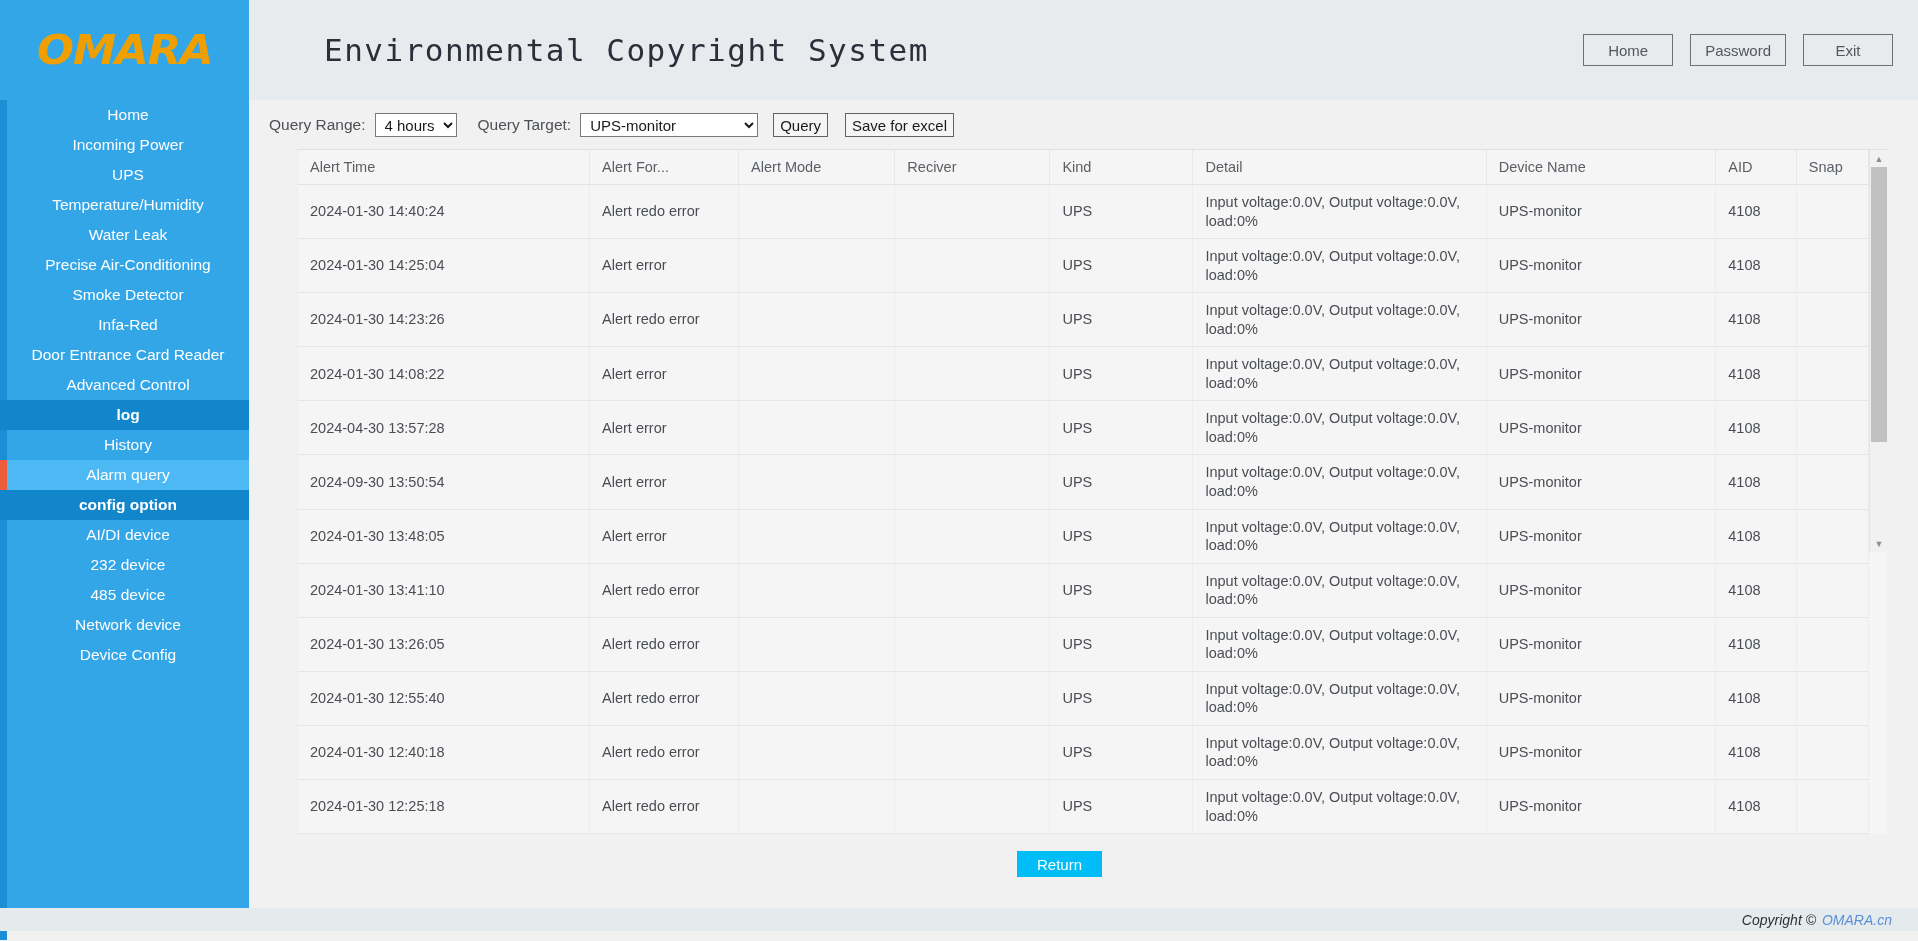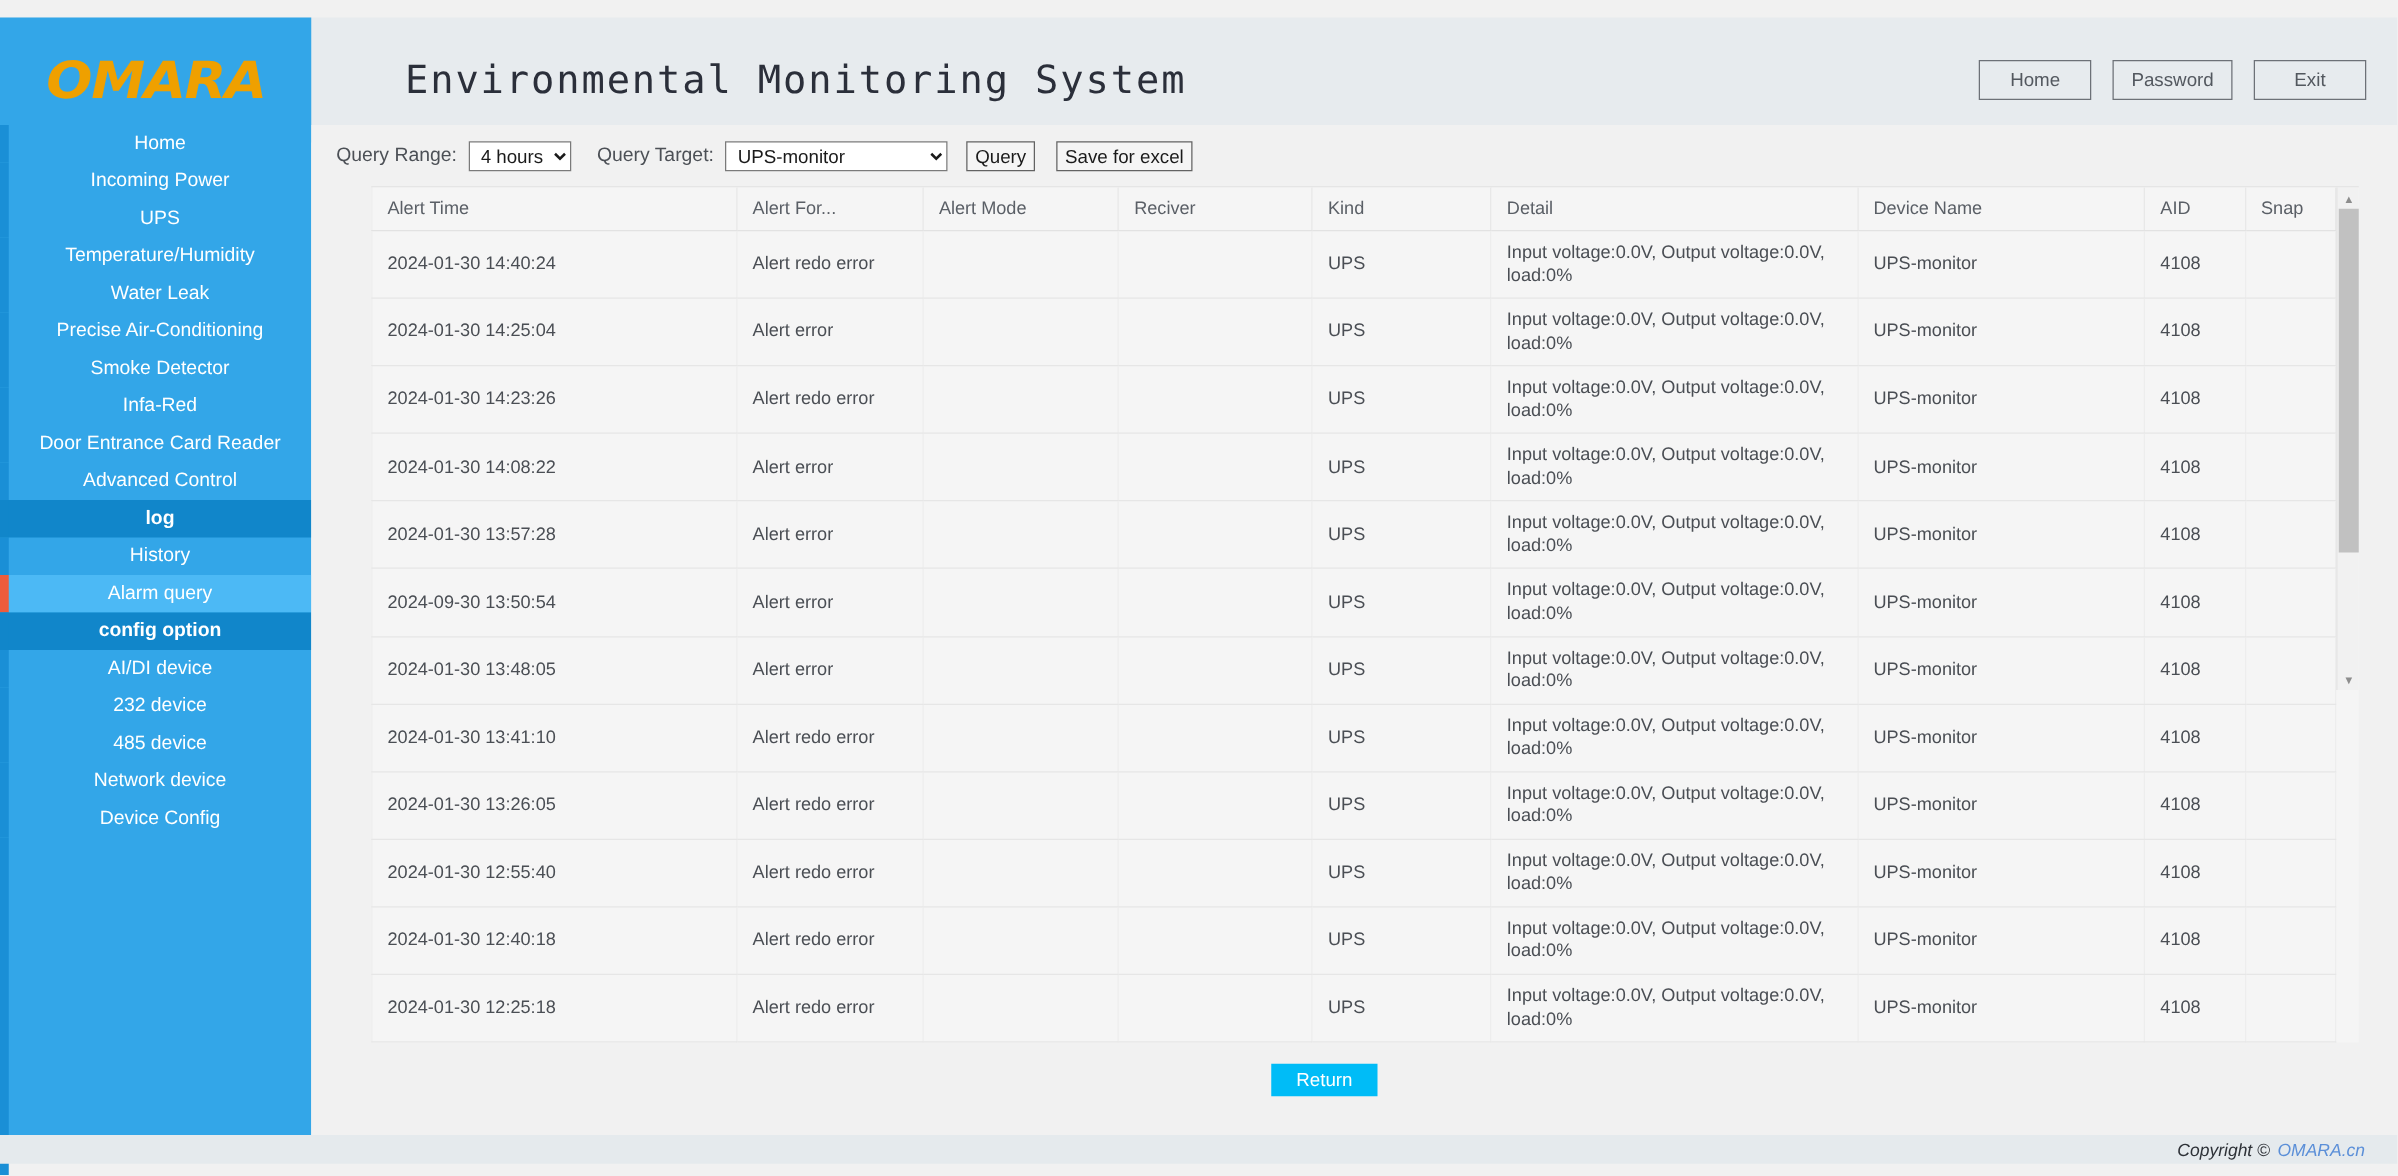--- a/index.html
+++ b/index.html
@@ -7,21 +7,21 @@
     width: 1918px; height: 941px;
     font-family: "Liberation Sans", sans-serif;
     background: #f1f1f1;
     overflow: hidden;
   }
 
   .app { position: relative; width: 1918px; height: 941px; }
 
   
   .header {
-    position: absolute; top: 14px; left: 0;
+    position: absolute; top: 0; left: 0;
     width: 1918px; height: 100px;
     background: #e7ebee;
     display: flex; align-items: stretch;
   }
   .logo-box {
     width: 249px; height: 100px;
     background: #33a6e8;
     display: flex; align-items: center; justify-content: center;
   }
   .logo-text {
@@ -209,21 +209,21 @@
 </head>
 <body>
 
 <div class="app">
 
   <div class="header">
     <div class="logo-box">
       <span class="logo-text">OMARA</span>
     </div>
     <div class="header-title-wrap">
-      <span class="header-title">Environmental Monitoring System</span>
+      <span class="header-title">Environmental Copyright System</span>
     </div>
     <div class="header-actions">
       <div class="hdr-btn">Home</div>
       <div class="hdr-btn">Password</div>
       <div class="hdr-btn">Exit</div>
     </div>
   </div>
 
   <div class="sidebar">
     <div class="nav-item">Home</div>
@@ -317,21 +317,21 @@
             <td>Alert error</td>
             <td></td>
             <td></td>
             <td>UPS</td>
             <td class="detail-cell">Input voltage:0.0V, Output voltage:0.0V, load:0%</td>
             <td>UPS-monitor</td>
             <td>4108</td>
             <td></td>
           </tr>
           <tr>
-            <td>2024-01-30 13:57:28</td>
+            <td>2024-04-30 13:57:28</td>
             <td>Alert error</td>
             <td></td>
             <td></td>
             <td>UPS</td>
             <td class="detail-cell">Input voltage:0.0V, Output voltage:0.0V, load:0%</td>
             <td>UPS-monitor</td>
             <td>4108</td>
             <td></td>
           </tr>
           <tr>

